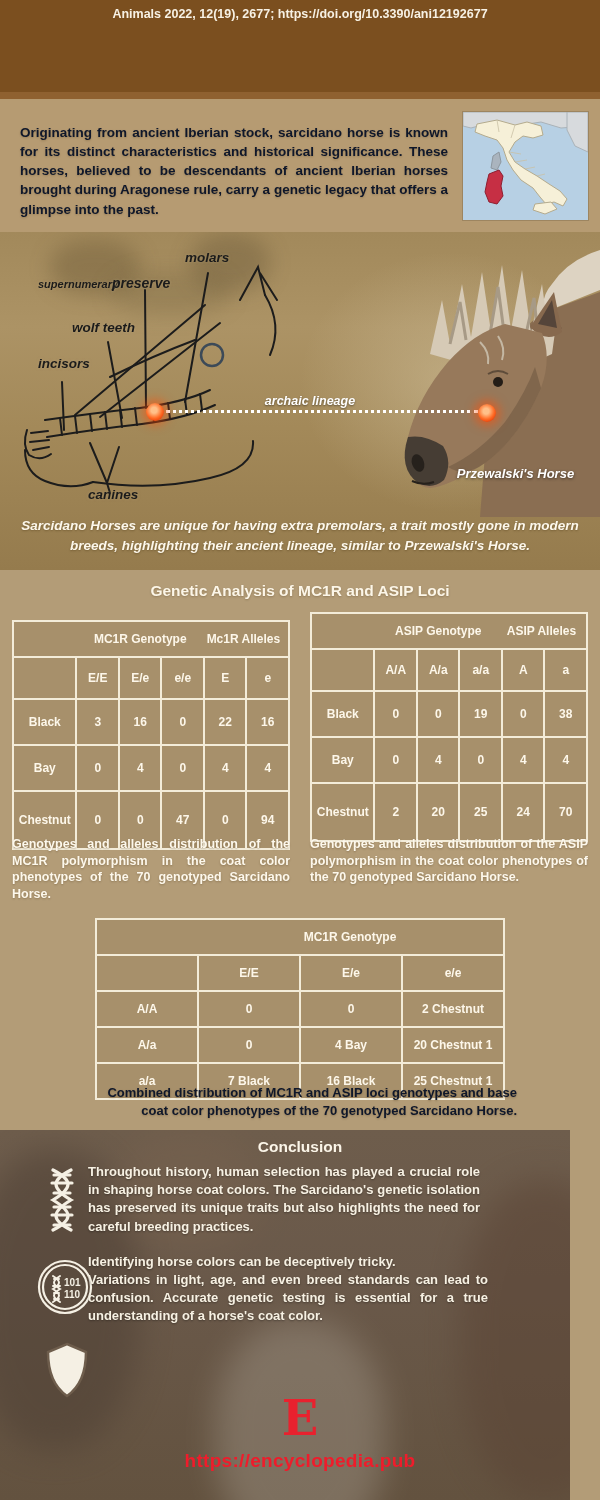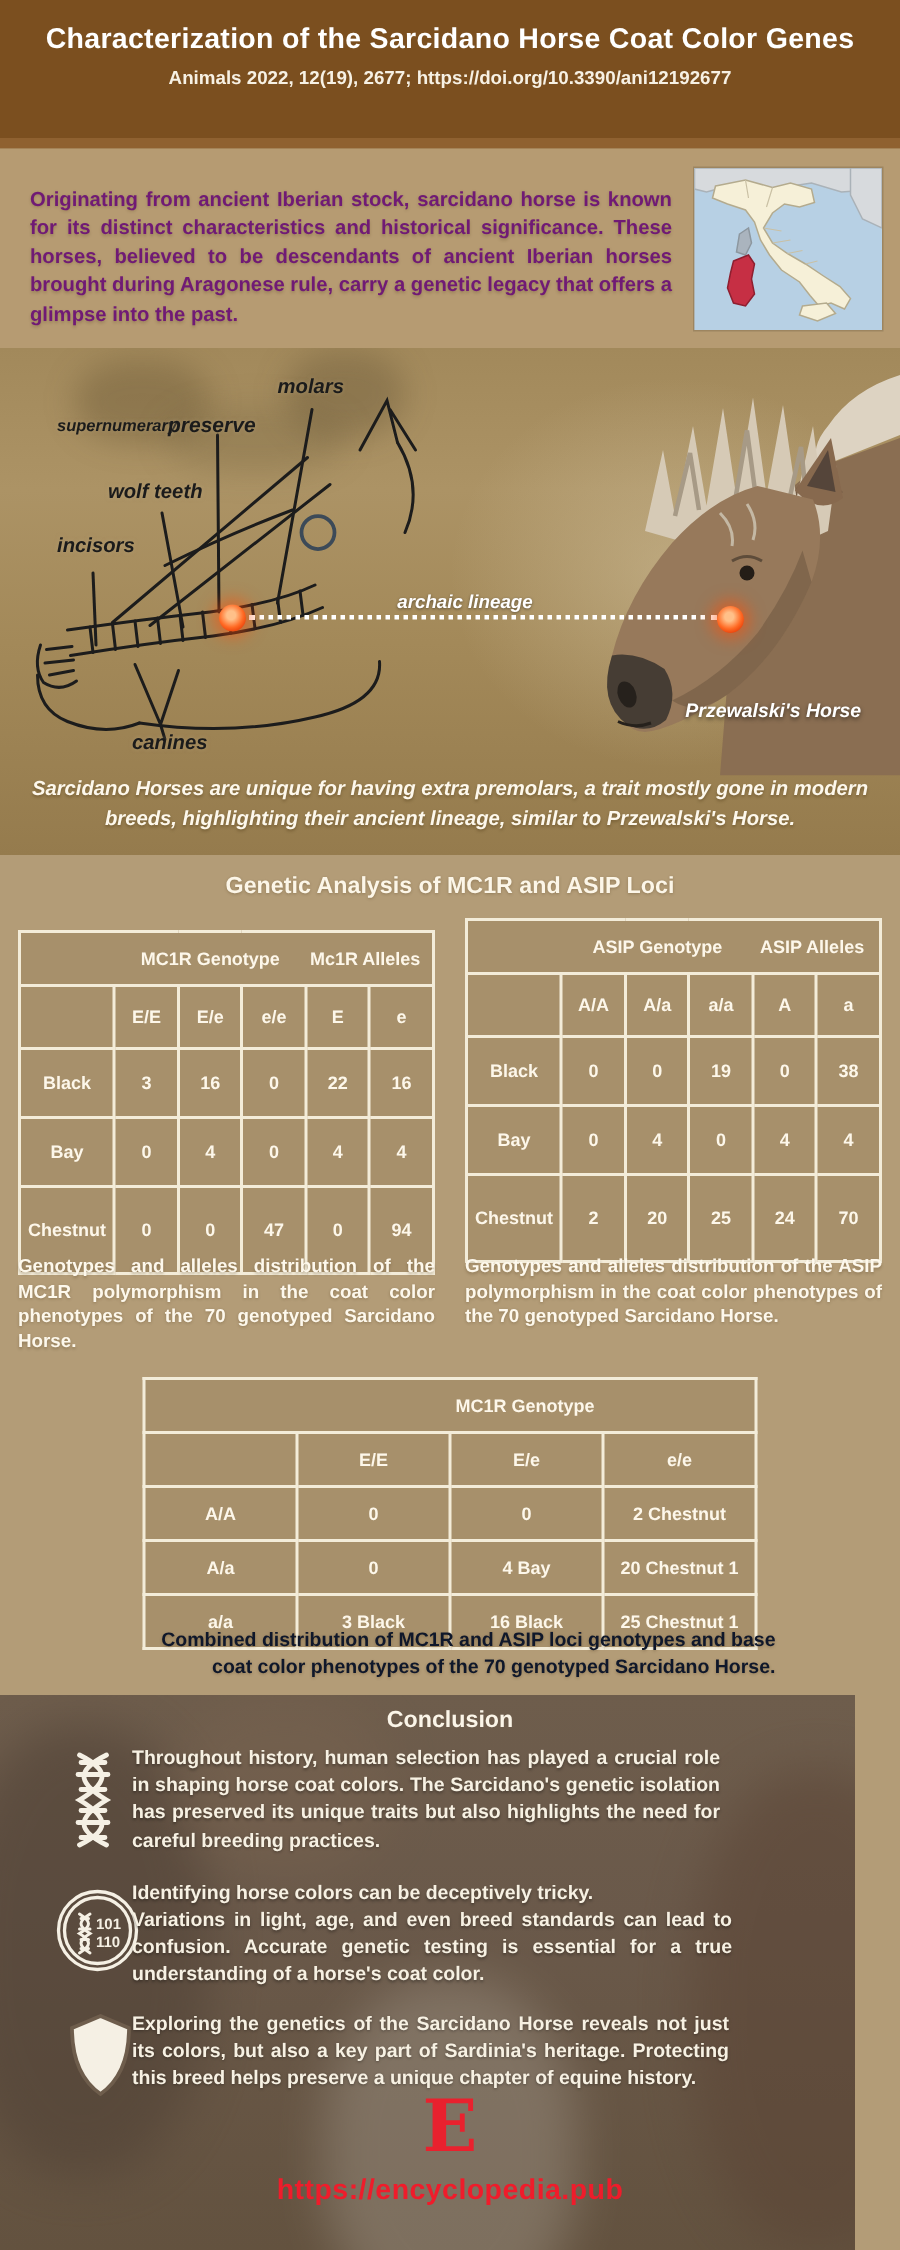--- a/index.html
+++ b/index.html
@@ -6,21 +6,21 @@
   .page{position:relative;width:600px;height:1500px;margin:0 auto;overflow:hidden;
         font-family:"Liberation Sans",sans-serif;background:#b39c77;}
   
   .header{position:absolute;top:0;left:0;width:600px;height:92px;background:#7b4f1f;
           border-bottom:7px solid #8f6130;text-align:center;}
   .header h1{margin:16px 10px 0;font-size:19px;font-weight:800;color:#ffffff;letter-spacing:.2px;}
   .header .cite{margin-top:7px;font-size:12.5px;font-weight:700;color:#f7f1e4;}
   
   .intro{position:absolute;top:99px;left:0;width:600px;height:133px;background:#b69b72;}
   .intro p{position:absolute;left:20px;top:24px;width:428px;margin:0;font-size:13.5px;
-           font-weight:700;line-height:1.42;color:#701a75;text-align:justify;
+           font-weight:700;line-height:1.42;color:#0f172a;text-align:justify;
            text-shadow:0 1px 2px rgba(70,50,20,.25);}
   .mapbox{position:absolute;left:463px;top:13px;width:125px;height:108px;background:#b7d0e4;
           box-shadow:0 0 0 1px rgba(120,100,70,.4);}
   
   .diagram{position:absolute;top:232px;left:0;width:600px;height:338px;overflow:hidden;
            background:linear-gradient(180deg,#a2895b 0%,#ac9365 28%,#a38959 58%,#957b4d 100%);font-style:italic;}
   .haze{position:absolute;border-radius:45%;filter:blur(10px);}
   .diagram .glowback{position:absolute;left:300px;top:20px;width:300px;height:260px;
            background:radial-gradient(closest-side,rgba(215,200,165,.45),rgba(215,200,165,0));}
   .sketchlabel{position:absolute;color:#1b1b1b;font-weight:600;
@@ -65,21 +65,20 @@
         color:#e9212e;line-height:1;}
   .url{position:absolute;left:0;top:320px;width:600px;text-align:center;color:#ef1c2b;
         font-size:19px;font-weight:800;letter-spacing:.3px;}
 </style>
 </head>
 <body>
 
 <div class="page">
 
   <div class="header">
-    <h1>Characterization of the Sarcidano Horse Coat Color Genes</h1>
     <div class="cite">Animals 2022, 12(19), 2677; https://doi.org/10.3390/ani12192677</div>
   </div>
 
   <div class="intro">
     <p>Originating from ancient Iberian stock, sarcidano horse is known for its distinct characteristics and historical significance. These horses, believed to be descendants of ancient Iberian horses brought during Aragonese rule, carry a genetic legacy that offers a glimpse into the past.</p>
     <div class="mapbox">
       <svg width="125" height="108" viewBox="0 0 125 108">
         <rect x="0" y="0" width="125" height="108" fill="#b7d0e4"></rect>
 
         <path d="M0,0 L125,0 L125,14 L98,16 L78,10 L52,14 L30,10 L8,16 L0,14 Z" fill="#d7dadd" stroke="#aab2b8" stroke-width="1"></path>
@@ -325,21 +324,21 @@
         <td>2 Chestnut</td>
       </tr>
       <tr class="grow">
         <td>A/a</td>
         <td>0</td>
         <td>4 Bay</td>
         <td>20 Chestnut 1</td>
       </tr>
       <tr class="grow">
         <td>a/a</td>
-        <td>3 Black</td>
+        <td>7 Black</td>
         <td>16 Black</td>
         <td>25 Chestnut 1</td>
       </tr>
     </tbody>
       </table>
 
     <div class="ccap">Combined distribution of MC1R and ASIP loci genotypes and base coat color phenotypes of the 70 genotyped Sarcidano Horse.</div>
   </div>
 
   <div class="conclusion">
@@ -375,19 +374,18 @@
       </svg>
     </div>
     <div class="citem-text" style="left:88px;top:141px;width:400px;">Variations in light, age, and even breed standards can lead to confusion. Accurate genetic testing is essential for a true understanding of a horse's coat color.</div>
     <div class="citem-text" style="left:88px;top:123px;width:400px;text-align:left;">Identifying horse colors can be deceptively tricky.</div>
 
     <div class="icon-wrap" style="left:44px;top:212px;">
       <svg width="46" height="56" viewBox="0 0 46 56">
         <path d="M23,2 L42,10 C42,30 36,45 23,54 C10,45 4,30 4,10 Z" fill="#f5f0e4" stroke="#6e5d4c" stroke-width="2.5"></path>
       </svg>
     </div>
-    <div class="citem-text" style="left:88px;top:210px;width:398px;">Exploring the genetics of the Sarcidano Horse reveals not just its colors, but also a key part of Sardinia's heritage. Protecting this breed helps preserve a unique chapter of equine history.</div>
 
     <div class="elogo">E</div>
     <div class="url">https://encyclopedia.pub</div>
   </div>
 
 </div>
 
 </body></html>

